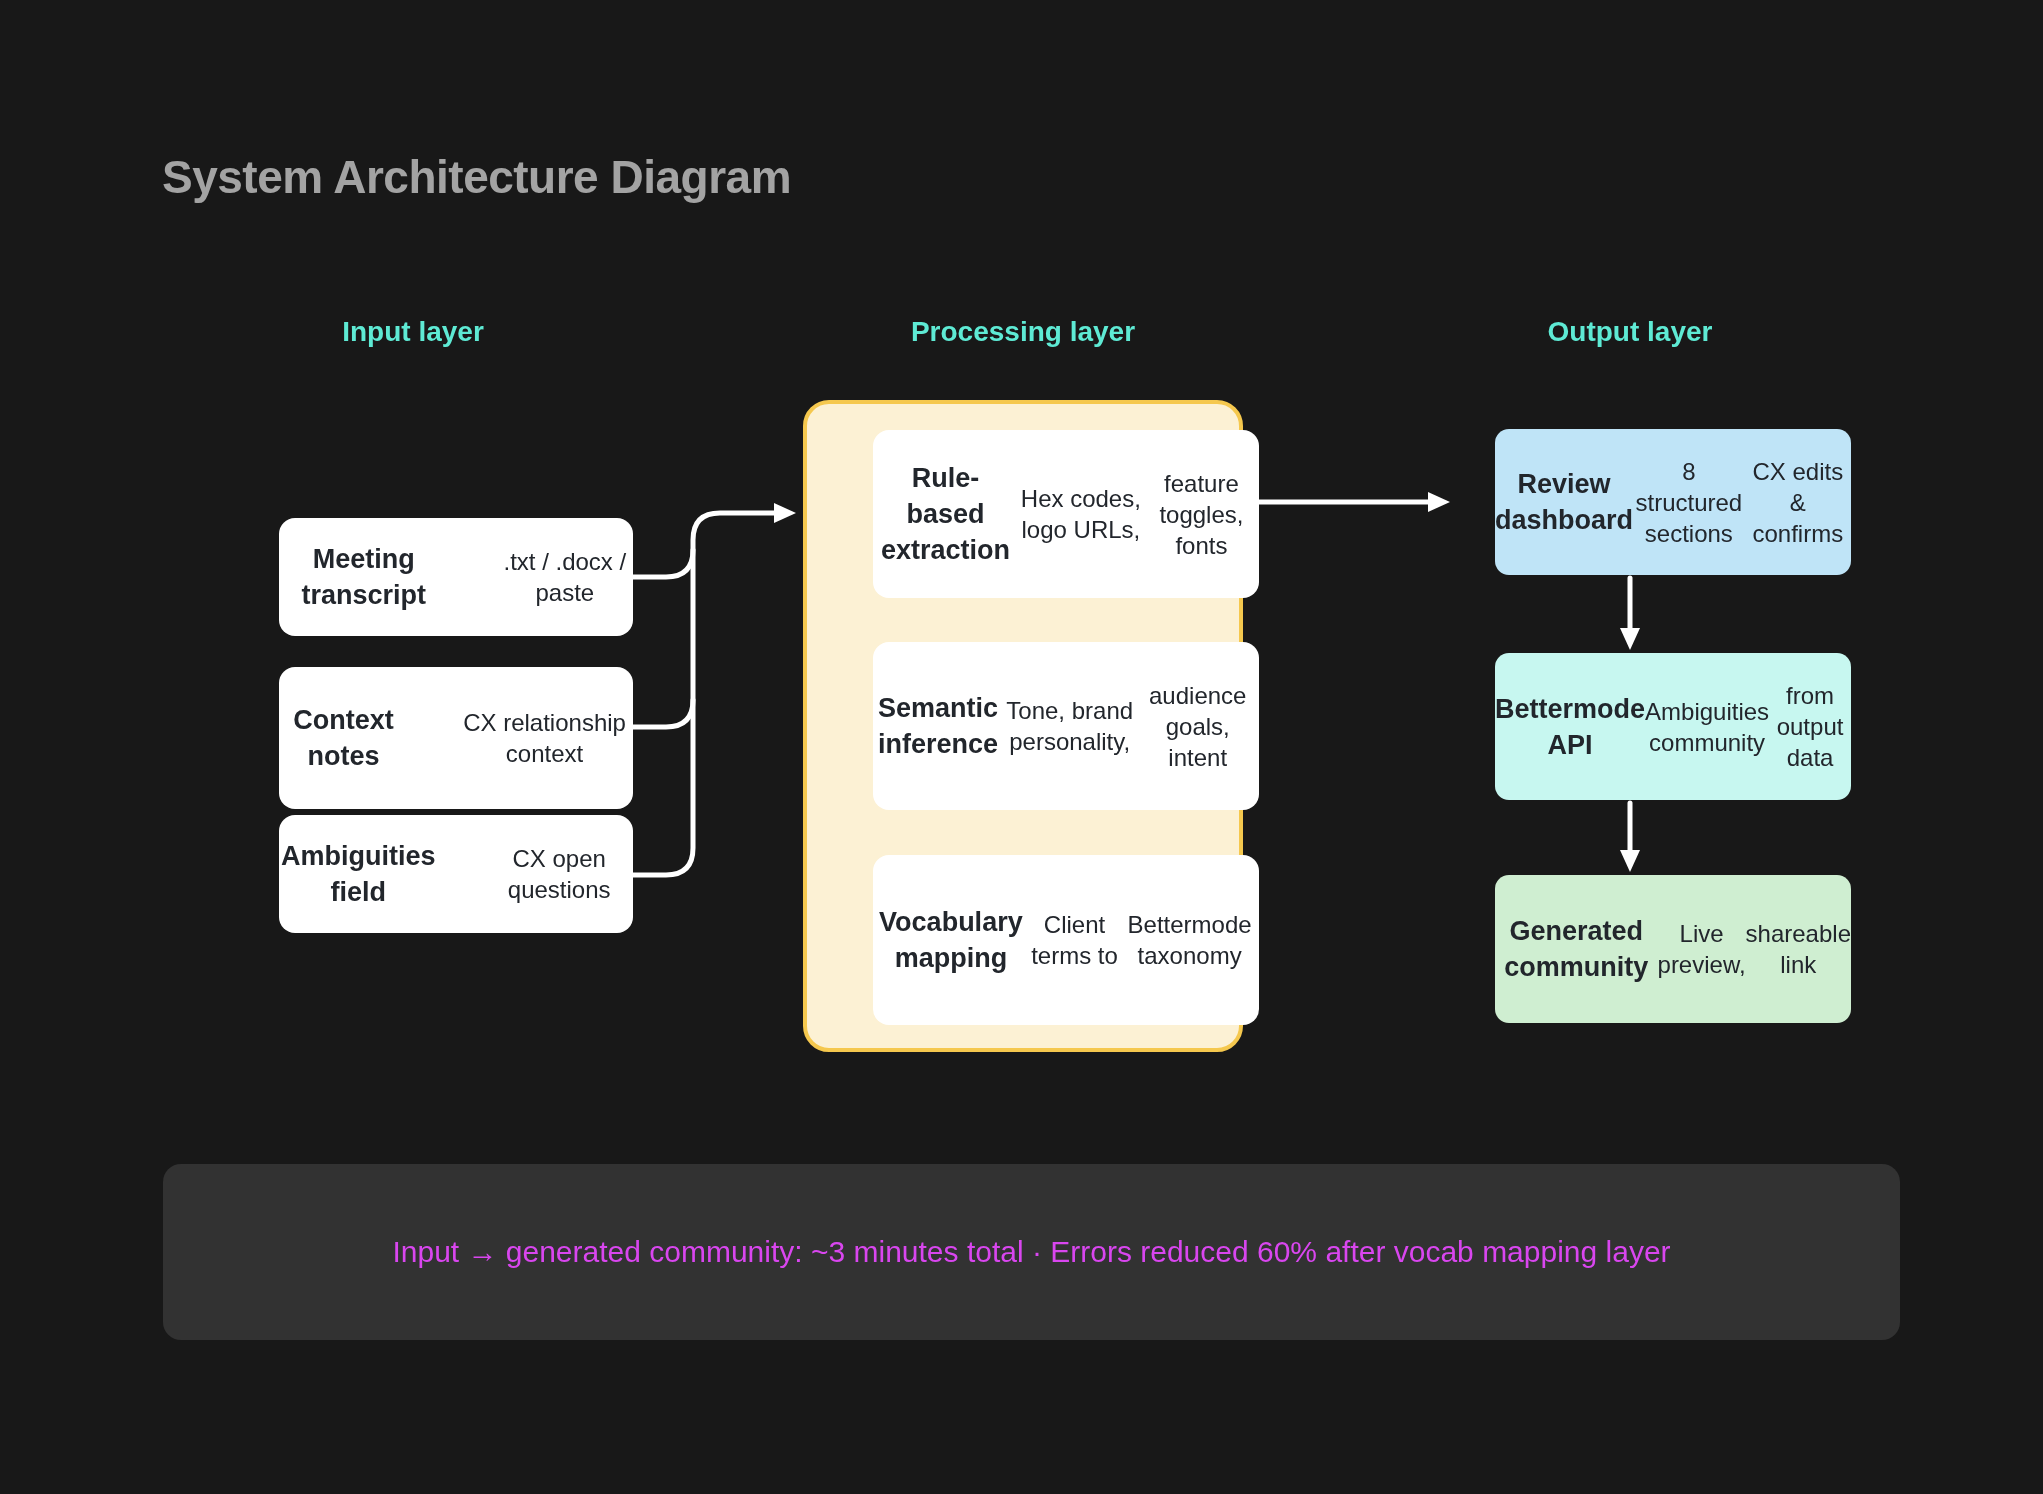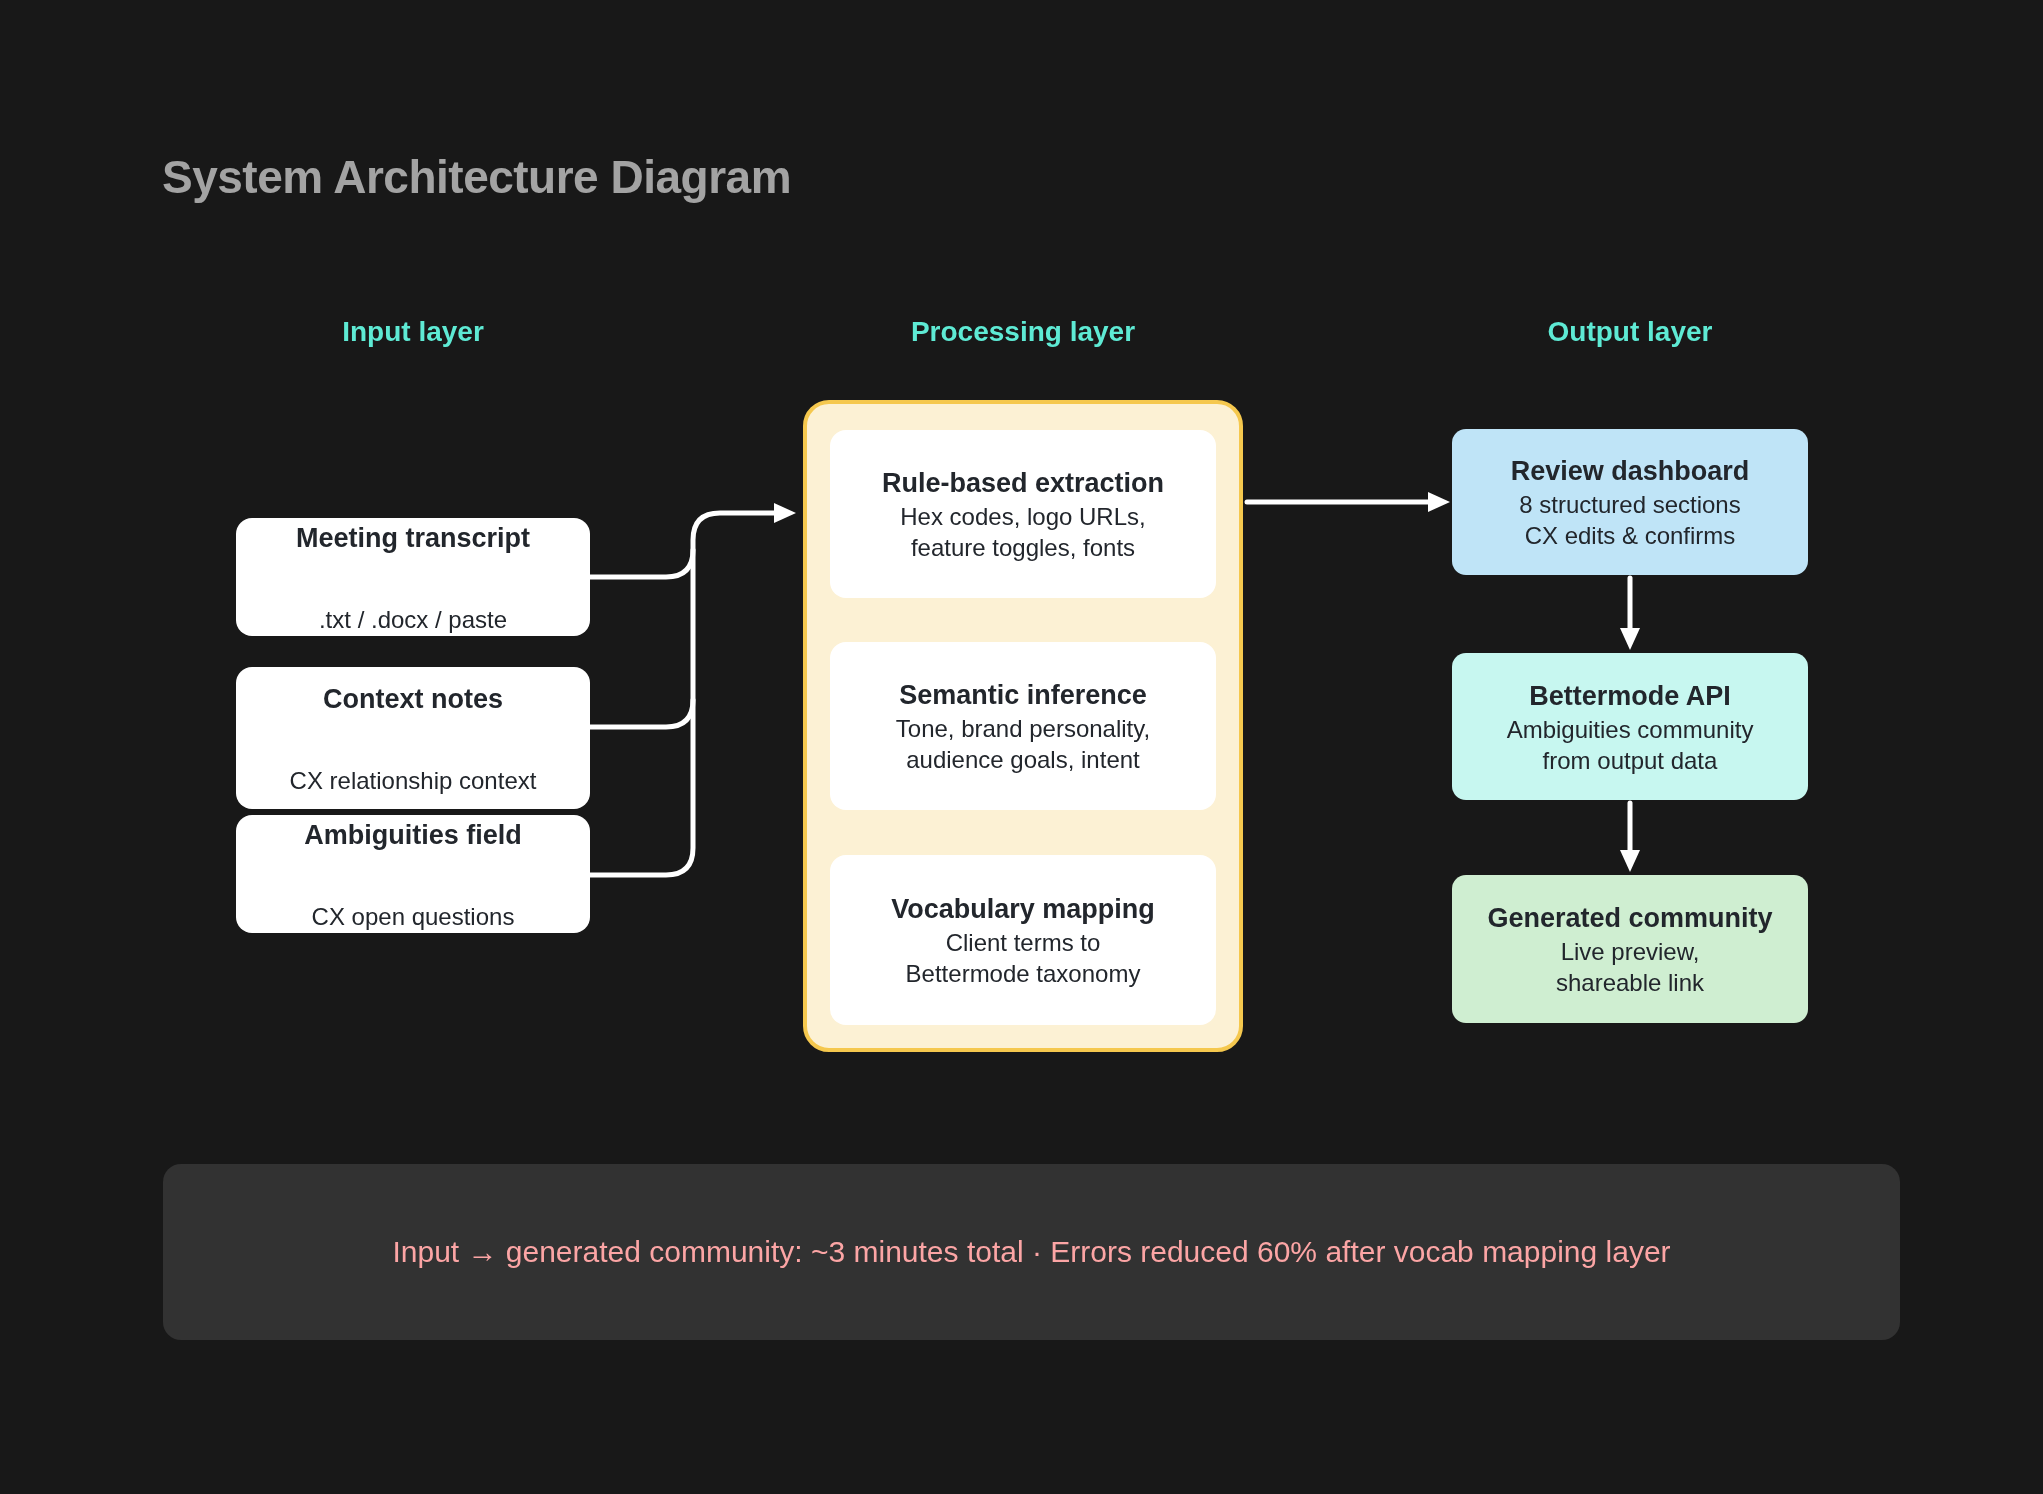--- a/index.html
+++ b/index.html
@@ -32,26 +32,27 @@
     font-weight: 700;
     text-align: center;
     color: #5eead4;
   }
   .col-header.input  { left: 236px;  width: 354px; }
   .col-header.proc   { left: 803px;  width: 440px; }
   .col-header.output { left: 1452px; width: 356px; }
 
   .node {
     display: flex;
-    flex-direction: column;
+    flex-direction: row;
     align-items: center;
     justify-content: center;
     text-align: center;
     color: #22262c;
     box-sizing: border-box;
+    margin-left: 43px;
   }
   .node .t {
     font-size: 27px;
     font-weight: 700;
     line-height: 36px;
   }
   .node .s {
     font-size: 24px;
     font-weight: 400;
     line-height: 31px;
@@ -105,21 +106,21 @@
     height: 176px;
     background: #323232;
     border-radius: 18px;
     display: flex;
     align-items: center;
     justify-content: center;
   }
   .footer-bar .txt {
     font-size: 30px;
     font-weight: 400;
-    color: #fca5a5;
+    color: #d946ef;
   }
 
   svg.flow {
     position: absolute;
     left: 0;
     top: 0;
     pointer-events: none;
   }
 </style>
 </head>

